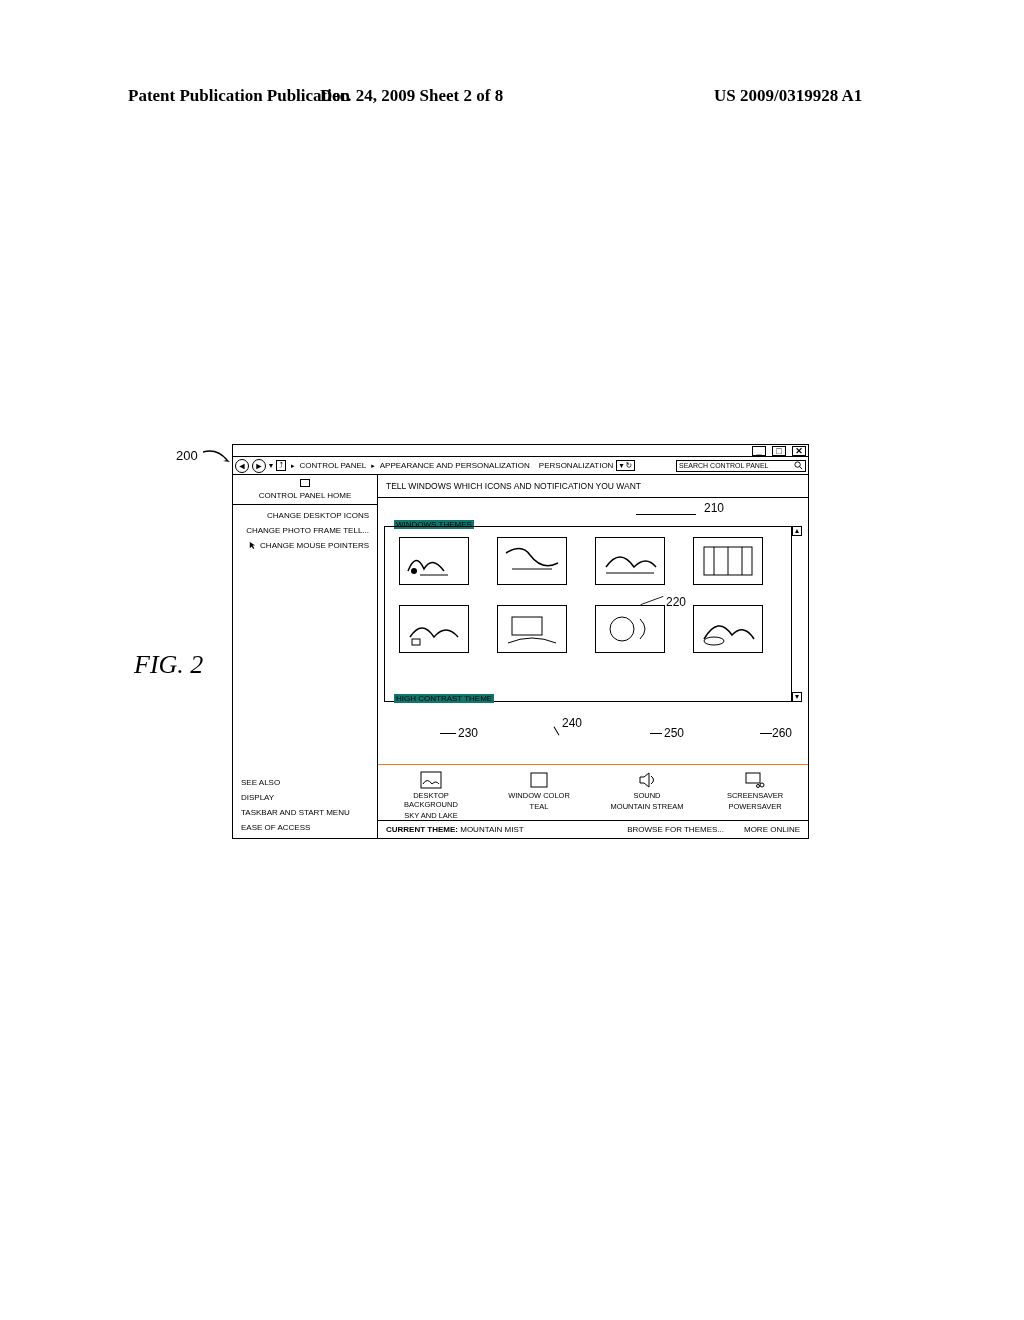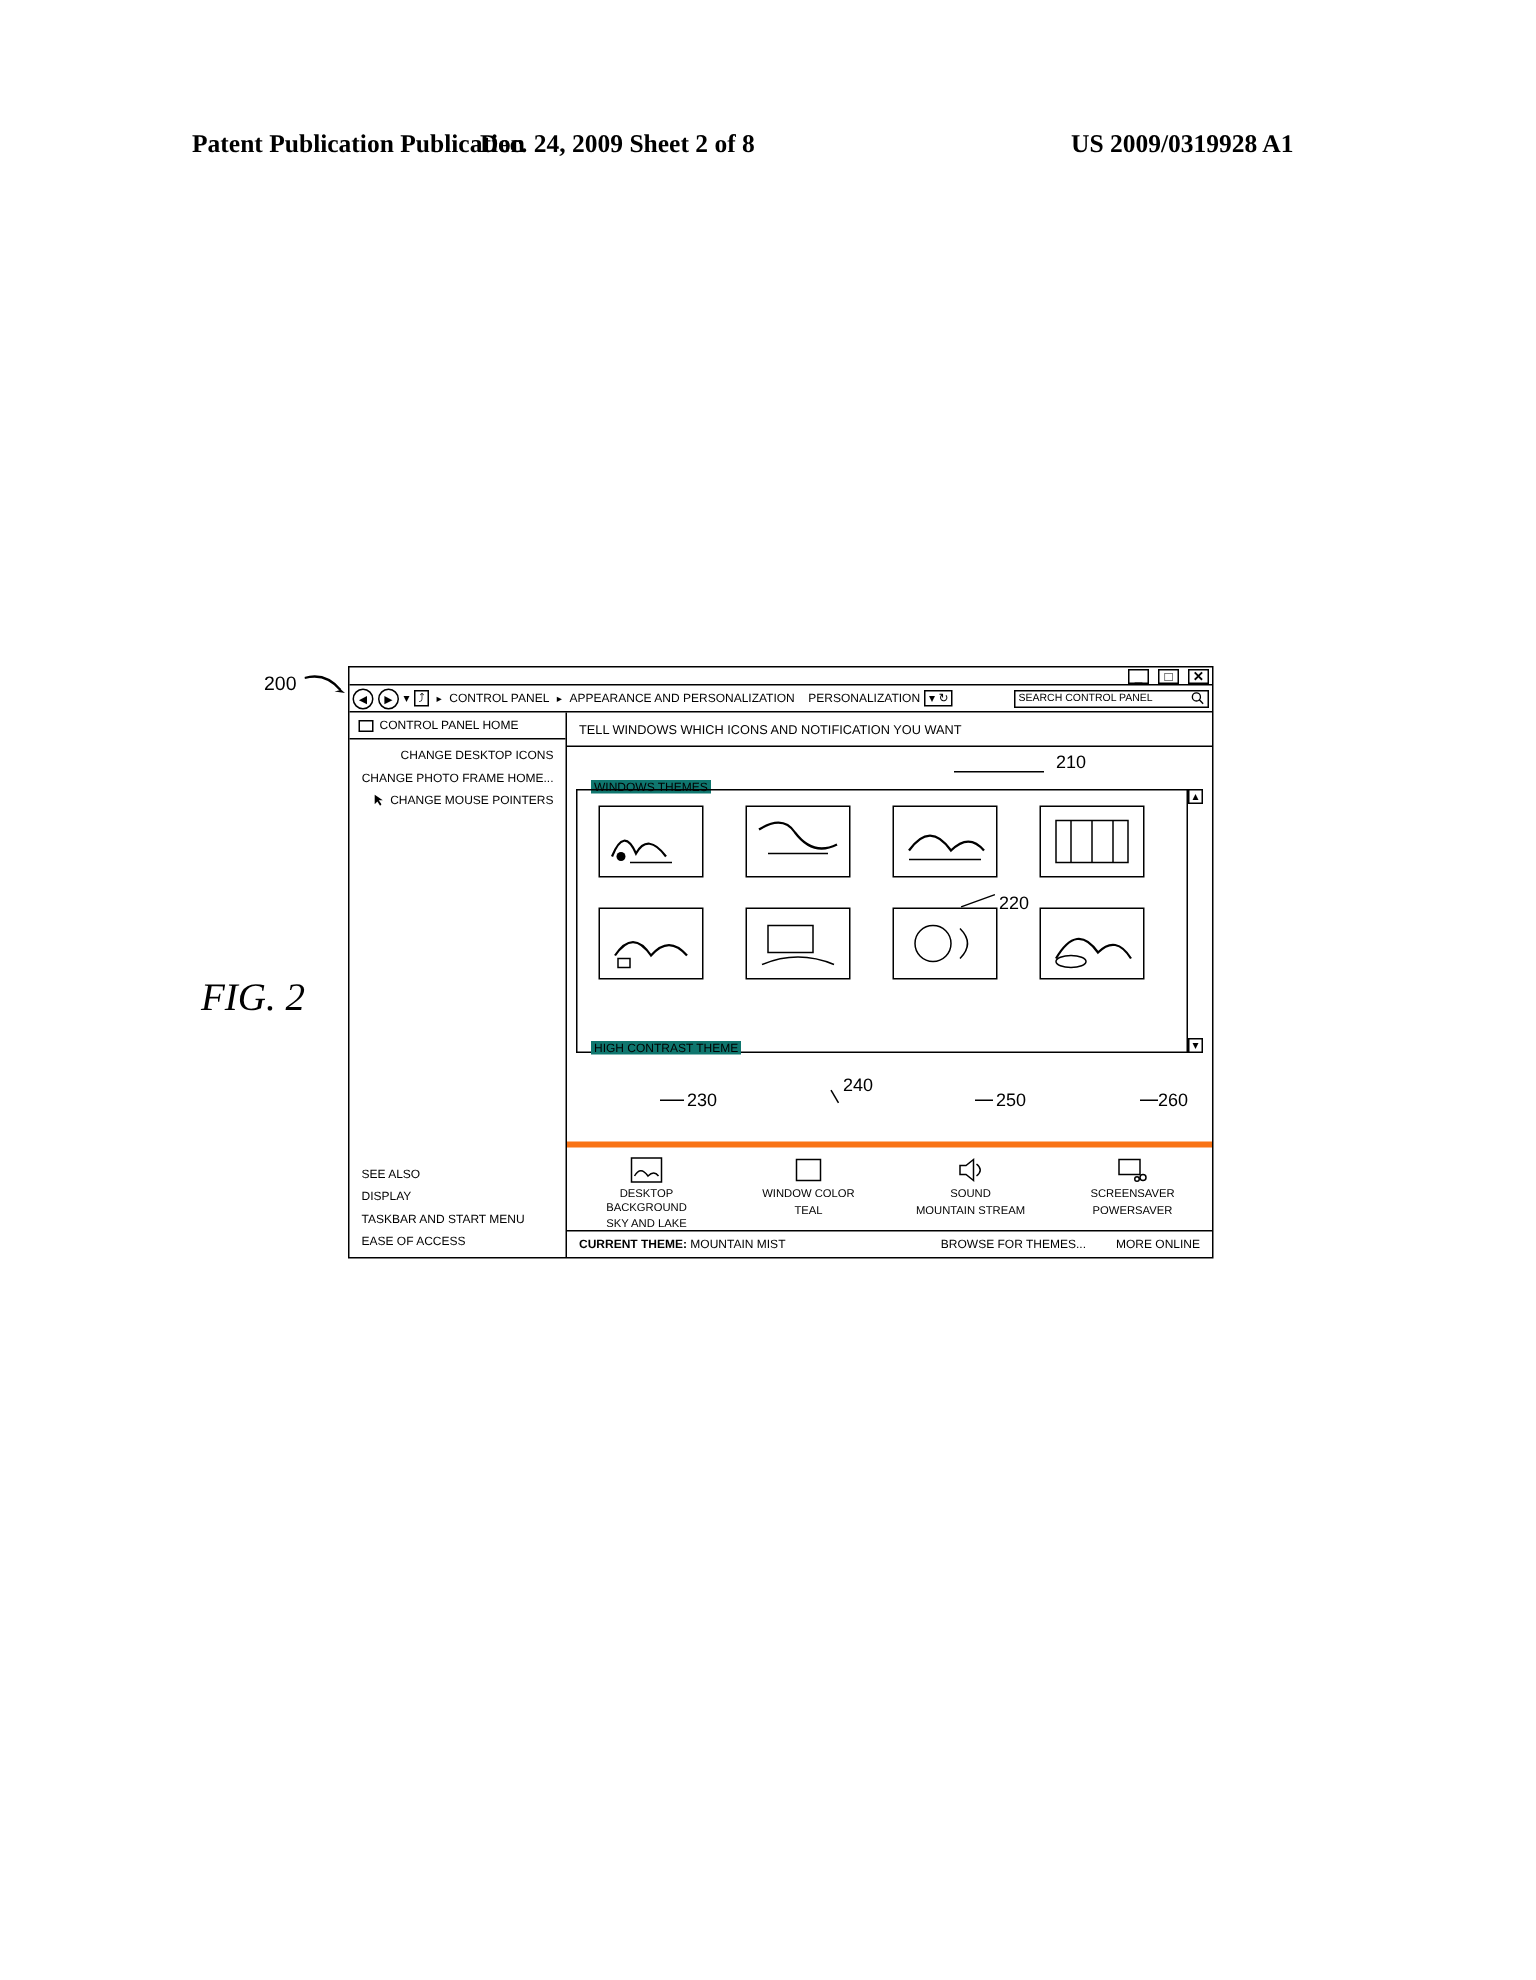--- a/index.html
+++ b/index.html
@@ -118,21 +118,21 @@
   .sidebar {
     width: 148px;
     border-right: 1px solid #000;
     display: flex;
     flex-direction: column;
     font-size: 8px;
   }
   .cphome {
     border-bottom: 1px solid #000;
     padding: 4px 6px;
-    display: flex; align-items: center; gap: 4px;
+    display: flex; align-items: center; gap: 4px; flex-direction: column;
   }
   .cphome .monitor {
     width: 10px; height: 8px; border: 1px solid #000;
   }
   .side-links {
     padding: 6px 8px;
     display: flex; flex-direction: column; gap: 6px;
   }
   .side-links div { display: flex; align-items: center; gap: 3px; justify-content: flex-end; }
   .pointer-icon {
@@ -192,21 +192,21 @@
     right: 6px;
     width: 10px; height: 10px;
     border: 1px solid #000;
     font-size: 8px;
     text-align: center; line-height: 8px;
   }
   .scroll-up { top: 28px; }
   .scroll-down { top: 194px; }
 
   .bottom-row {
-    border-top: 4px solid #f97316;
+    border-top: 1px solid #f97316;
     padding: 6px 10px 0 10px;
     display: flex;
     gap: 22px;
     font-size: 8px;
   }
   .setting {
     display: flex; flex-direction: column; align-items: center;
     text-align: center;
     gap: 2px;
     min-width: 86px;
@@ -287,21 +287,21 @@
     <div class="sidebar">
       <div class="cphome">
         <span class="monitor"></span>
         <span>CONTROL PANEL HOME</span>
       </div>
       <div class="side-links">
         <div>
             <span>CHANGE DESKTOP ICONS</span>
           </div>
         <div>
-            <span>CHANGE PHOTO FRAME HOME...</span>
+            <span>CHANGE PHOTO FRAME TELL...</span>
           </div>
         <div>
           <svg class="pointer-icon" viewBox="0 0 10 10">
               <path d="M2 1 L2 8 L4 6 L6 9 L7 8 L5 5 L8 5 Z" fill="#000"></path>
             </svg>
           <span>CHANGE MOUSE POINTERS</span>
         </div>
       </div>
       <div class="see-also">
         <div>SEE ALSO</div>

